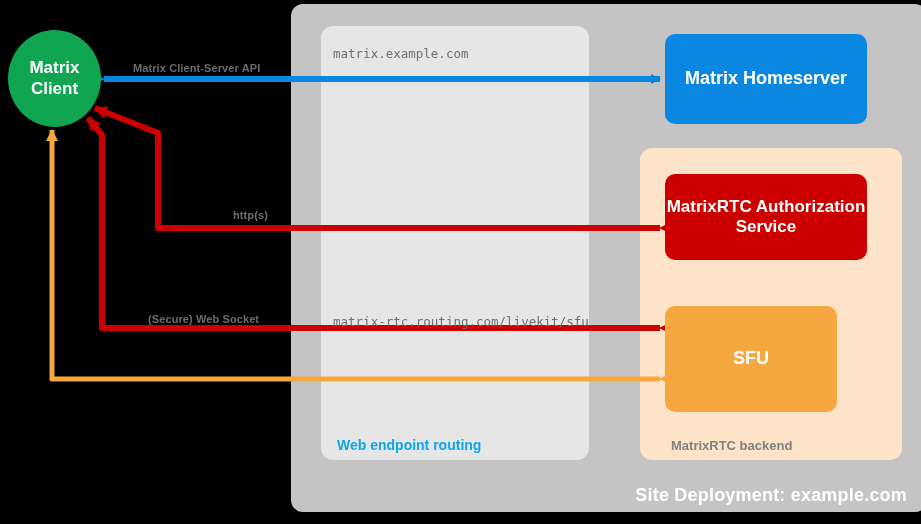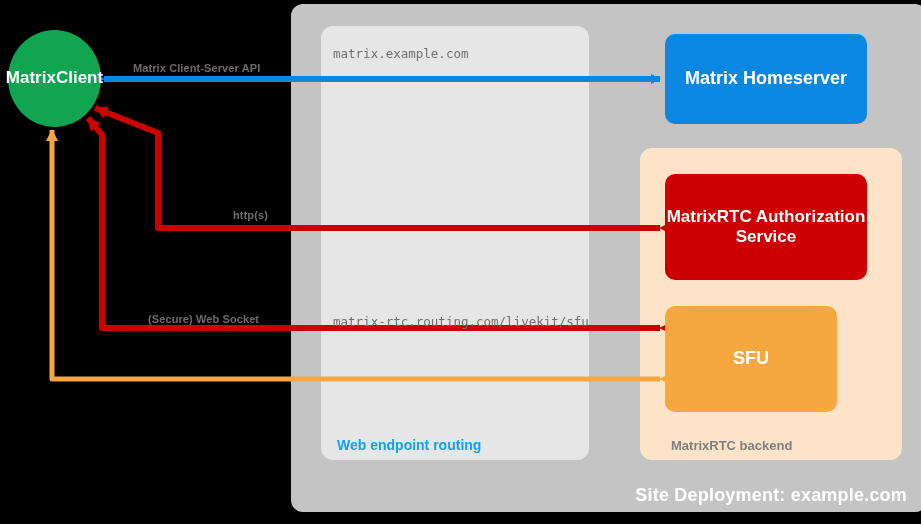--- a/index.html
+++ b/index.html
@@ -33,30 +33,30 @@
   }
   .backend-label{
     position:absolute;left:655px;top:438px;
     color:#808080;font-size:13px;font-weight:bold;white-space:nowrap;padding-left:16px;
   }
 
   
   .client-node{
     position:absolute;left:8px;top:30px;width:93px;height:97px;
     border-radius:50%;background:#10a550;
-    display:flex;flex-direction:row;align-items:center;justify-content:center;
+    display:flex;flex-direction:column;align-items:center;justify-content:center;
     color:#fff;font-size:17px;font-weight:bold;line-height:1.18;text-align:center;
   }
   .box-node{
     position:absolute;border-radius:10px;
     display:flex;align-items:center;justify-content:center;text-align:center;
     color:#fff;font-weight:bold;line-height:1.2;
   }
   .homeserver{left:665px;top:34px;width:202px;height:90px;background:#0a87e0;font-size:18px;}
-  .authsvc{left:665px;top:174px;width:202px;height:106px;background:#cc0000;font-size:17px;}
+  .authsvc{left:665px;top:174px;width:202px;height:86px;background:#cc0000;font-size:17px;}
   .sfu{left:665px;top:306px;width:172px;height:106px;background:#f7a73f;font-size:18px;}
 
   
   .url{
     position:absolute;color:#6f6f6f;font-family:"DejaVu Sans Mono",monospace;
     font-size:12.5px;white-space:nowrap;
   }
   .url-matrix{left:333px;top:46px;}
   .url-jwt{left:333px;top:212px;}
   .url-sfu{left:333px;top:314px;}

